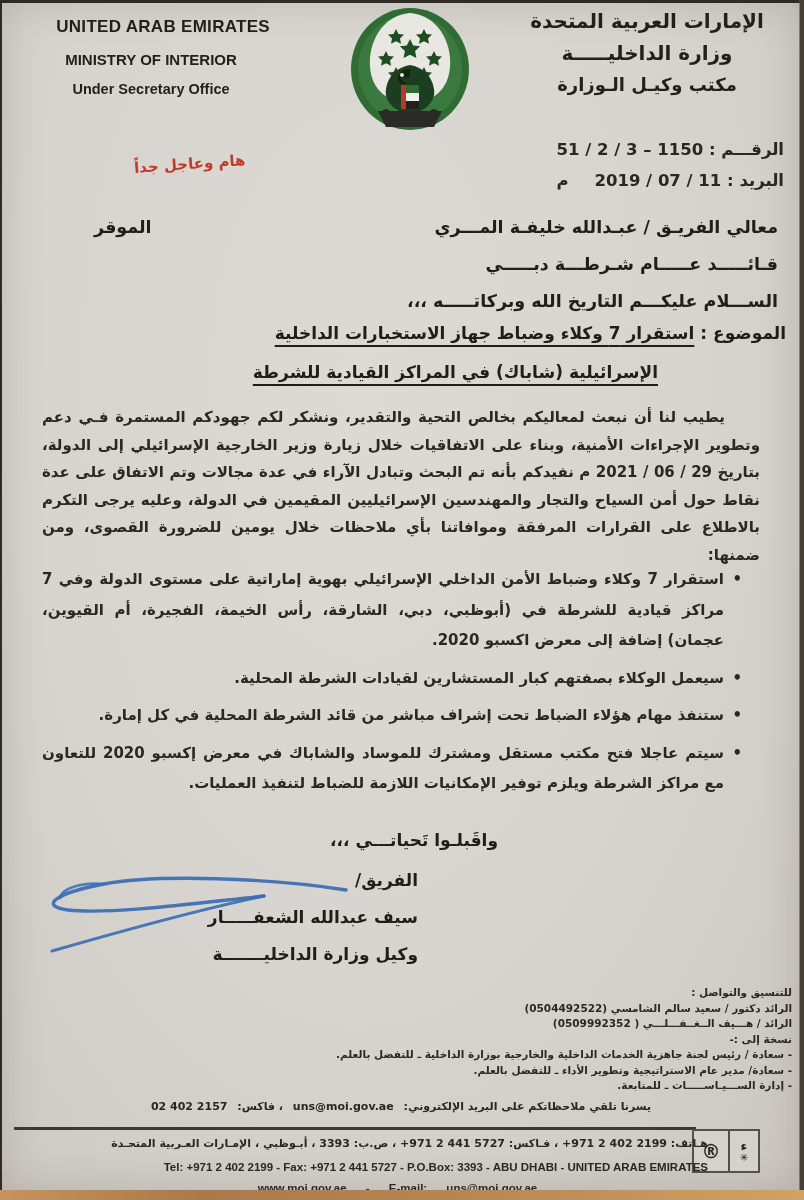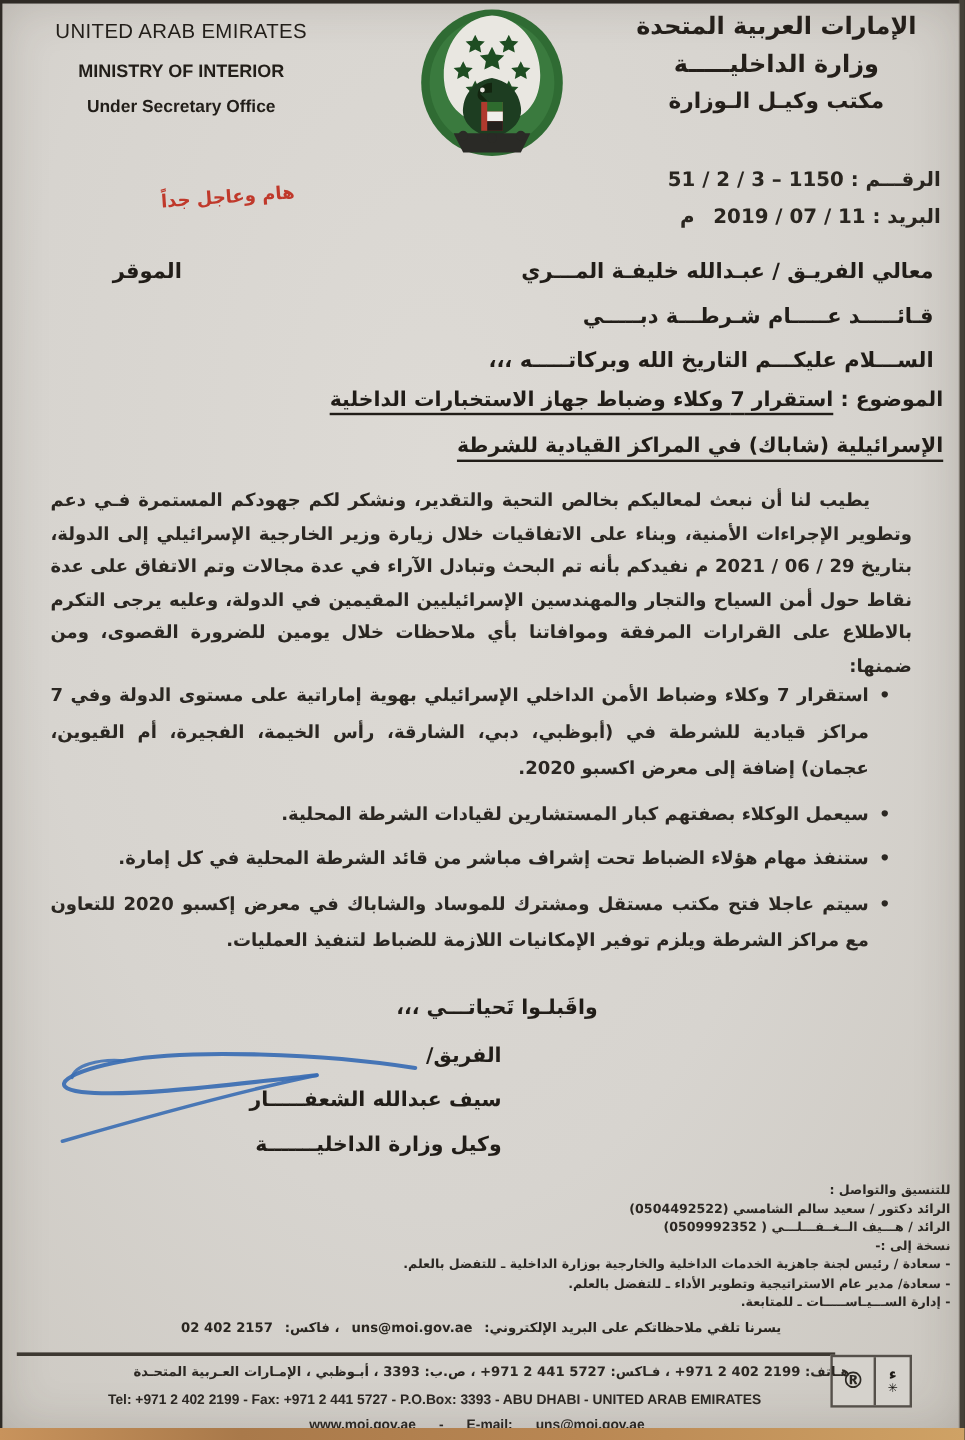--- a/index.html
+++ b/index.html
@@ -10,40 +10,40 @@
     background:linear-gradient(90deg,#c8935c 0%,#a9794a 25%,#b98753 60%,#cfa265 100%);}
   .edge-right{position:absolute;top:0;bottom:8px;right:0;width:5px;background:#57504699;}
   
   #paper{position:absolute;top:3px;left:2px;right:4px;bottom:9px;direction:rtl;
     background:radial-gradient(ellipse at 45% 32%,#dddad5 0%,#d7d4cf 55%,#cbc7c0 100%);
     box-shadow:inset 0 0 40px rgba(60,50,40,.18);}
   .abs{position:absolute;}
   
   .hdr-en{left:30px;top:14px;width:238px;text-align:center;direction:ltr;
     font-family:"Liberation Sans","DejaVu Sans",sans-serif;color:#221e19;}
-  .hdr-en .l1{font-size:17px;font-weight:normal;letter-spacing:.3px;}
+  .hdr-en .l1{font-size:17px;font-weight:bold;letter-spacing:.3px;text-align:right;}
   .hdr-en .l2{font-size:15px;font-weight:bold;margin-top:14px;}
   .hdr-en .l3{font-size:14.5px;font-weight:600;margin-top:13px;}
   .hdr-ar{right:12px;top:6px;width:282px;text-align:center;font-weight:bold;color:#241f1a;}
   .hdr-ar .l1{font-size:20px;}
   .hdr-ar .l2{font-size:20px;margin-top:8px;}
   .hdr-ar .l3{font-size:18px;margin-top:9px;}
   
   .stamp{left:132px;top:152px;color:#c0392b;font-size:15px;font-weight:bold;
     transform:rotate(-4deg);letter-spacing:.5px;}
   
   .refblk{right:16px;top:131px;text-align:right;font-size:16.5px;font-weight:bold;line-height:31px;}
-  .refblk .num{direction:ltr;unicode-bidi:isolate;display:inline-block;margin-left:10px;}
+  .refblk .num{direction:ltr;unicode-bidi:isolate;display:inline-block;margin-left:20px;}
   
   .addr{top:206px;right:22px;left:92px;font-size:17.5px;font-weight:bold;line-height:37px;color:#211d18;}
   .addr .row1{display:flex;justify-content:space-between;align-items:baseline;}
   
   .subj{top:311px;right:14px;left:50px;text-align:right;font-size:17px;font-weight:bold;line-height:39px;color:#211d18;}
   .subj u{text-decoration:underline;text-underline-offset:6px;text-decoration-thickness:1.5px;}
-  .subj .line2{}
+  .subj .line2{margin-right:128px;}
   
   .bodytxt{top:401px;left:40px;right:40px;text-align:justify;font-size:15px;font-weight:bold;
     line-height:27.5px;color:#2b2722;text-indent:35px;}
   .bullets{top:561px;left:40px;right:56px;font-size:15px;font-weight:bold;line-height:30.5px;color:#2b2722;}
   .bullet{position:relative;padding-right:20px;margin-bottom:7px;text-align:justify;}
   .bullet::before{content:"•";position:absolute;right:2px;top:0;}
   
   .closing{top:796px;right:302px;font-size:17px;font-weight:bold;color:#211d18;margin-top:31px;}
   
   .sig{top:859px;right:382px;text-align:right;font-size:17px;font-weight:bold;line-height:37px;color:#211d18;}
@@ -56,21 +56,21 @@
   .rule{top:1124px;left:12px;right:104px;height:3px;background:#3d3831;}
   .brand{top:1126px;right:40px;width:64px;height:40px;border:2px solid #55504a;direction:ltr;
     display:flex;background:#d5d2cc;}
   .brand .cellL{flex:1.2;display:flex;align-items:center;justify-content:center;
     font-size:19px;font-weight:bold;border-right:2px solid #55504a;color:#2b2722;}
   .brand .cellR{flex:1;display:flex;flex-direction:column;align-items:center;justify-content:center;
     color:#1d1a16;font-weight:bold;line-height:1;}
   .brand .cellR .g1{font-size:13px;} .brand .cellR .g2{font-size:10px;margin-top:1px;}
   .f-ar{top:1134px;left:85px;right:92px;text-align:right;font-size:11px;font-weight:bold;color:#2b2722;}
   .f-ar span[dir="ltr"]{unicode-bidi:isolate;}
-  .f-en{top:1158px;left:88px;right:92px;text-align:left;direction:ltr;
+  .f-en{top:1158px;left:78px;right:92px;text-align:right;direction:ltr;
     font-family:"Liberation Sans","DejaVu Sans",sans-serif;font-size:11.5px;font-weight:600;color:#2b2722;}
   .f-web{top:1179px;left:85px;right:92px;text-align:center;direction:ltr;
     font-family:"Liberation Sans","DejaVu Sans",sans-serif;font-size:11.5px;font-weight:600;color:#2b2722;}
   .f-web span{margin:0 8px;}
 </style>
 </head>
 <body>
 
 <div id="page">
   <div id="paper">

